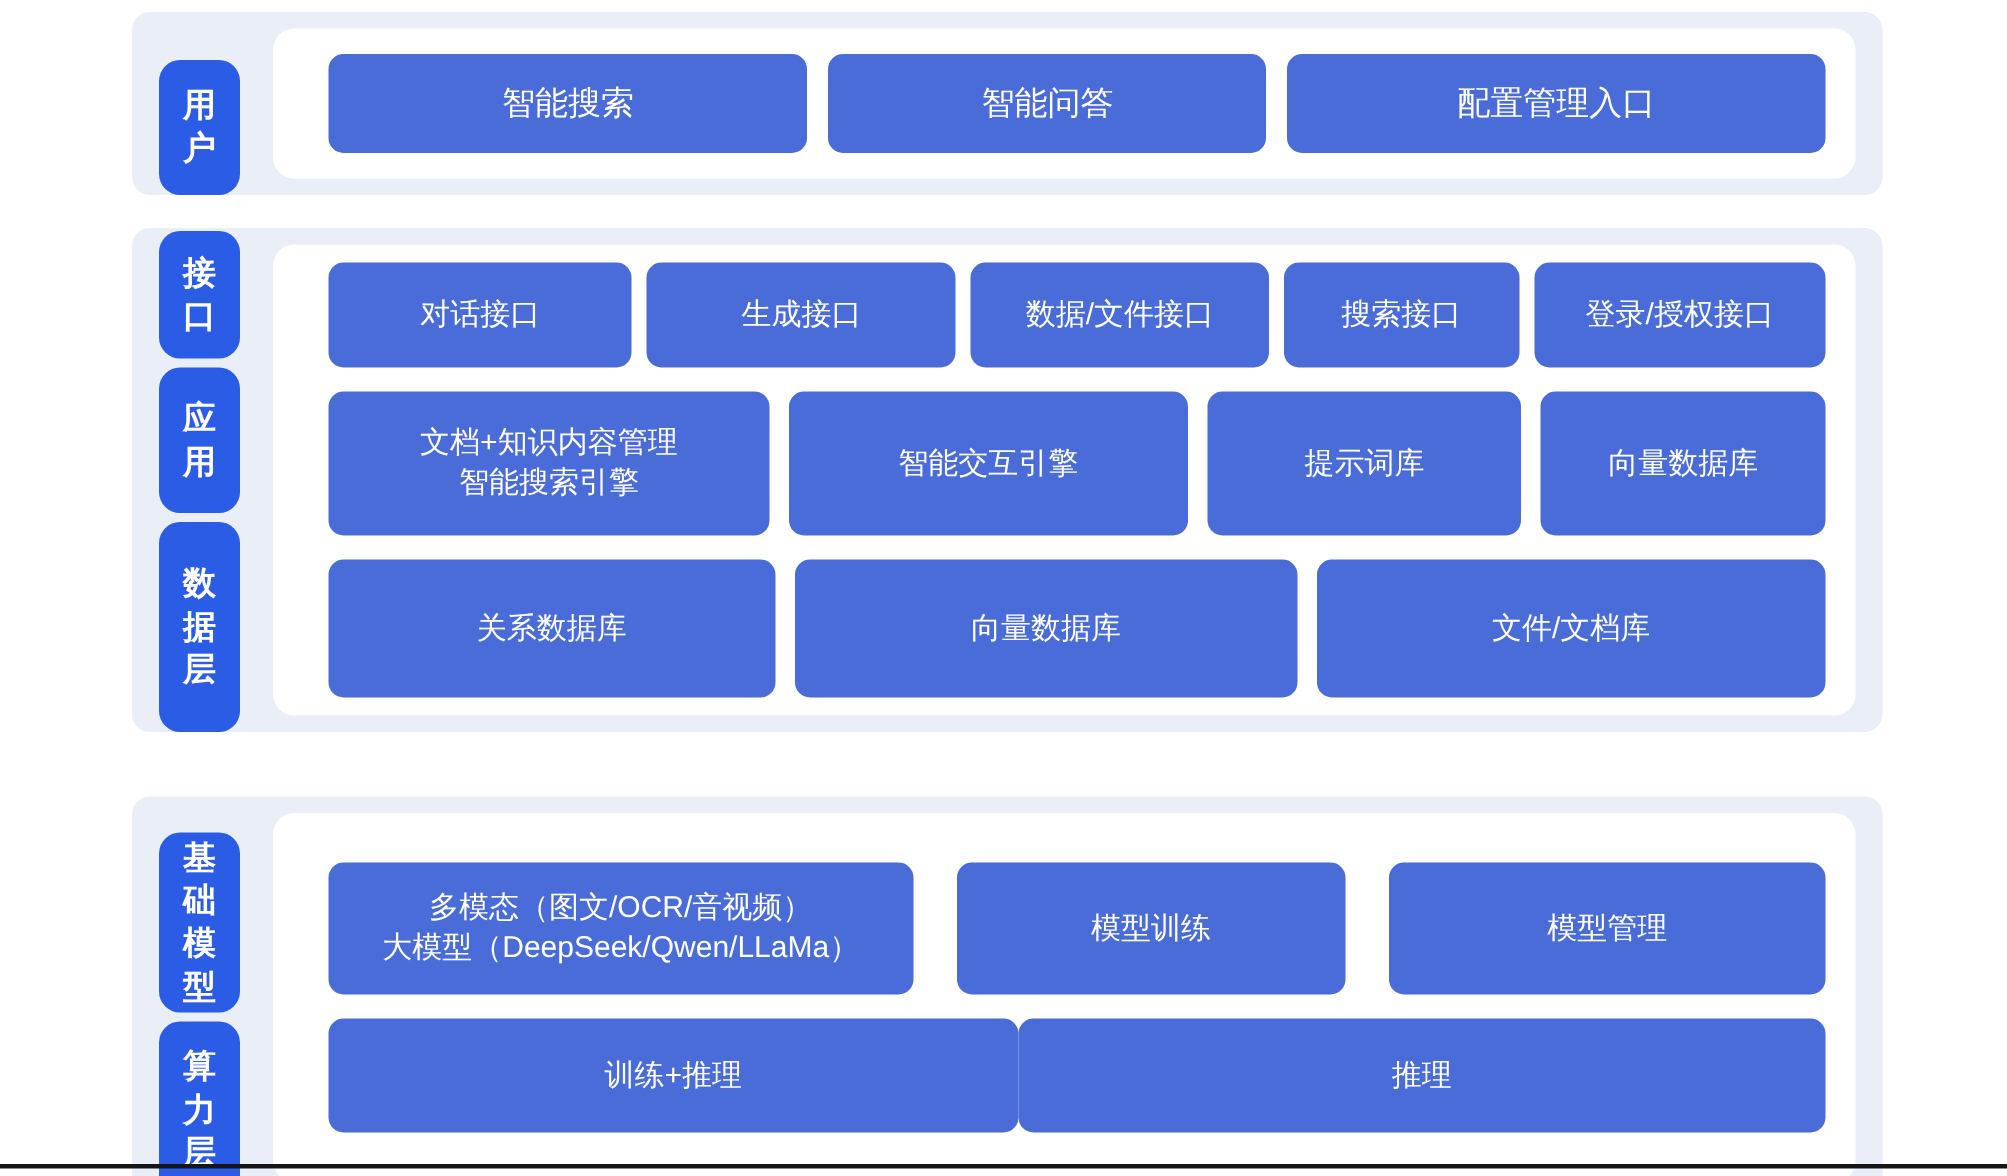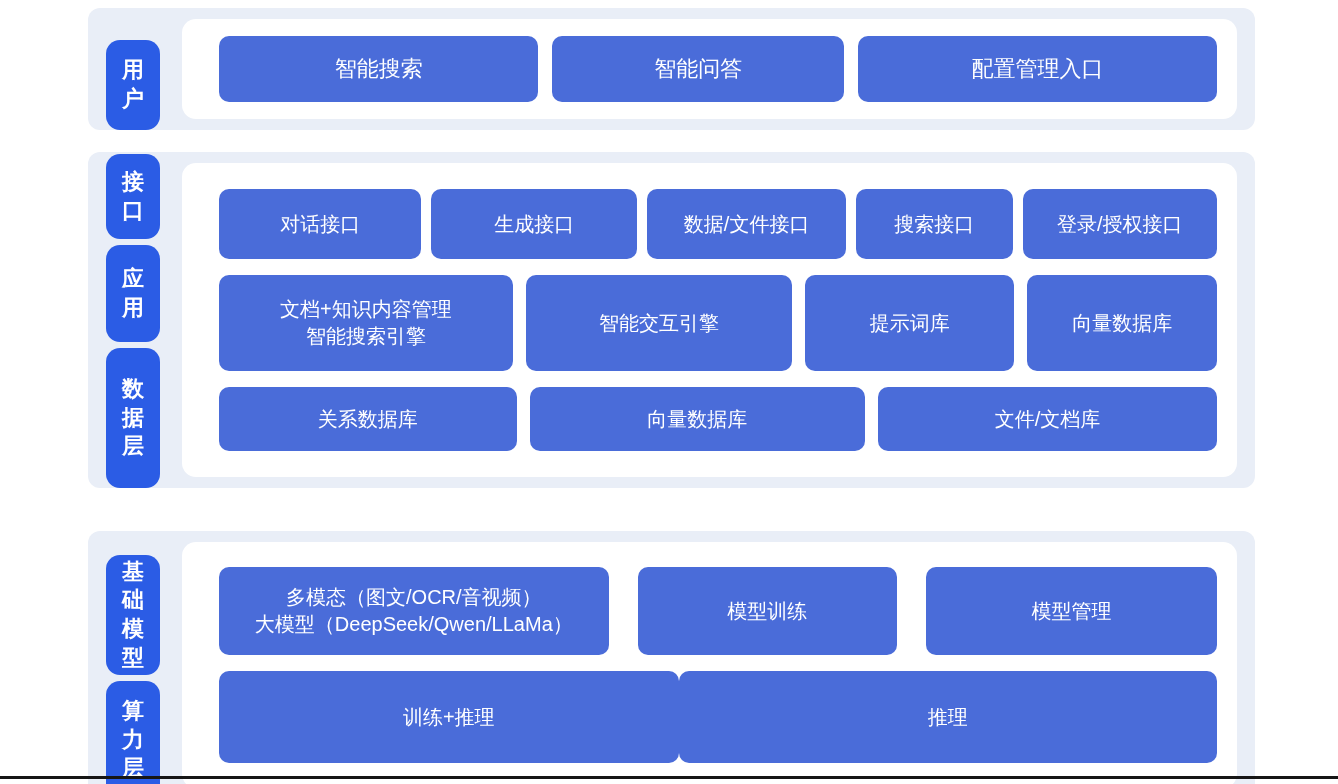--- a/index.html
+++ b/index.html
@@ -89,21 +89,21 @@
       <div class="node" style="flex:159 1 0">搜索接口</div>
       <div class="node" style="flex:197 1 0">登录/授权接口</div>
     </div>
     <div class="row" style="height:96px; gap:13px">
       <div class="node" style="flex:296 1 0">文档+知识内容管理
 智能搜索引擎</div>
       <div class="node" style="flex:268 1 0">智能交互引擎</div>
       <div class="node" style="flex:211 1 0">提示词库</div>
       <div class="node" style="flex:191 1 0">向量数据库</div>
     </div>
-    <div class="row" style="height:64px; gap:13px">
+    <div class="row" style="height:92px; gap:13px">
       <div class="node" style="flex:302 1 0">关系数据库</div>
       <div class="node" style="flex:340 1 0">向量数据库</div>
       <div class="node" style="flex:344 1 0">文件/文档库</div>
     </div>
   </div>
 </div>
 
 <div class="band" id="band-base">
   <div class="label-col">
     <div class="vlabel" style="height:120px">
@@ -113,20 +113,20 @@
         <span>算力层</span>
       </div>
   </div>
   <div class="panel">
     <div class="row" style="height:88px; gap:29px">
       <div class="node" style="flex:395 1 0">多模态（图文/OCR/音视频）
 大模型（DeepSeek/Qwen/LLaMa）</div>
       <div class="node" style="flex:263 1 0">模型训练</div>
       <div class="node" style="flex:295 1 0">模型管理</div>
     </div>
-    <div class="row" style="height:92px; ">
+    <div class="row" style="height:76px; ">
       <div class="node" style="flex:460 1 0">训练+推理</div>
       <div class="node" style="flex:539 1 0">推理</div>
     </div>
   </div>
 </div>
 
 <div class="bottom-line"></div>
 
 </body></html>

